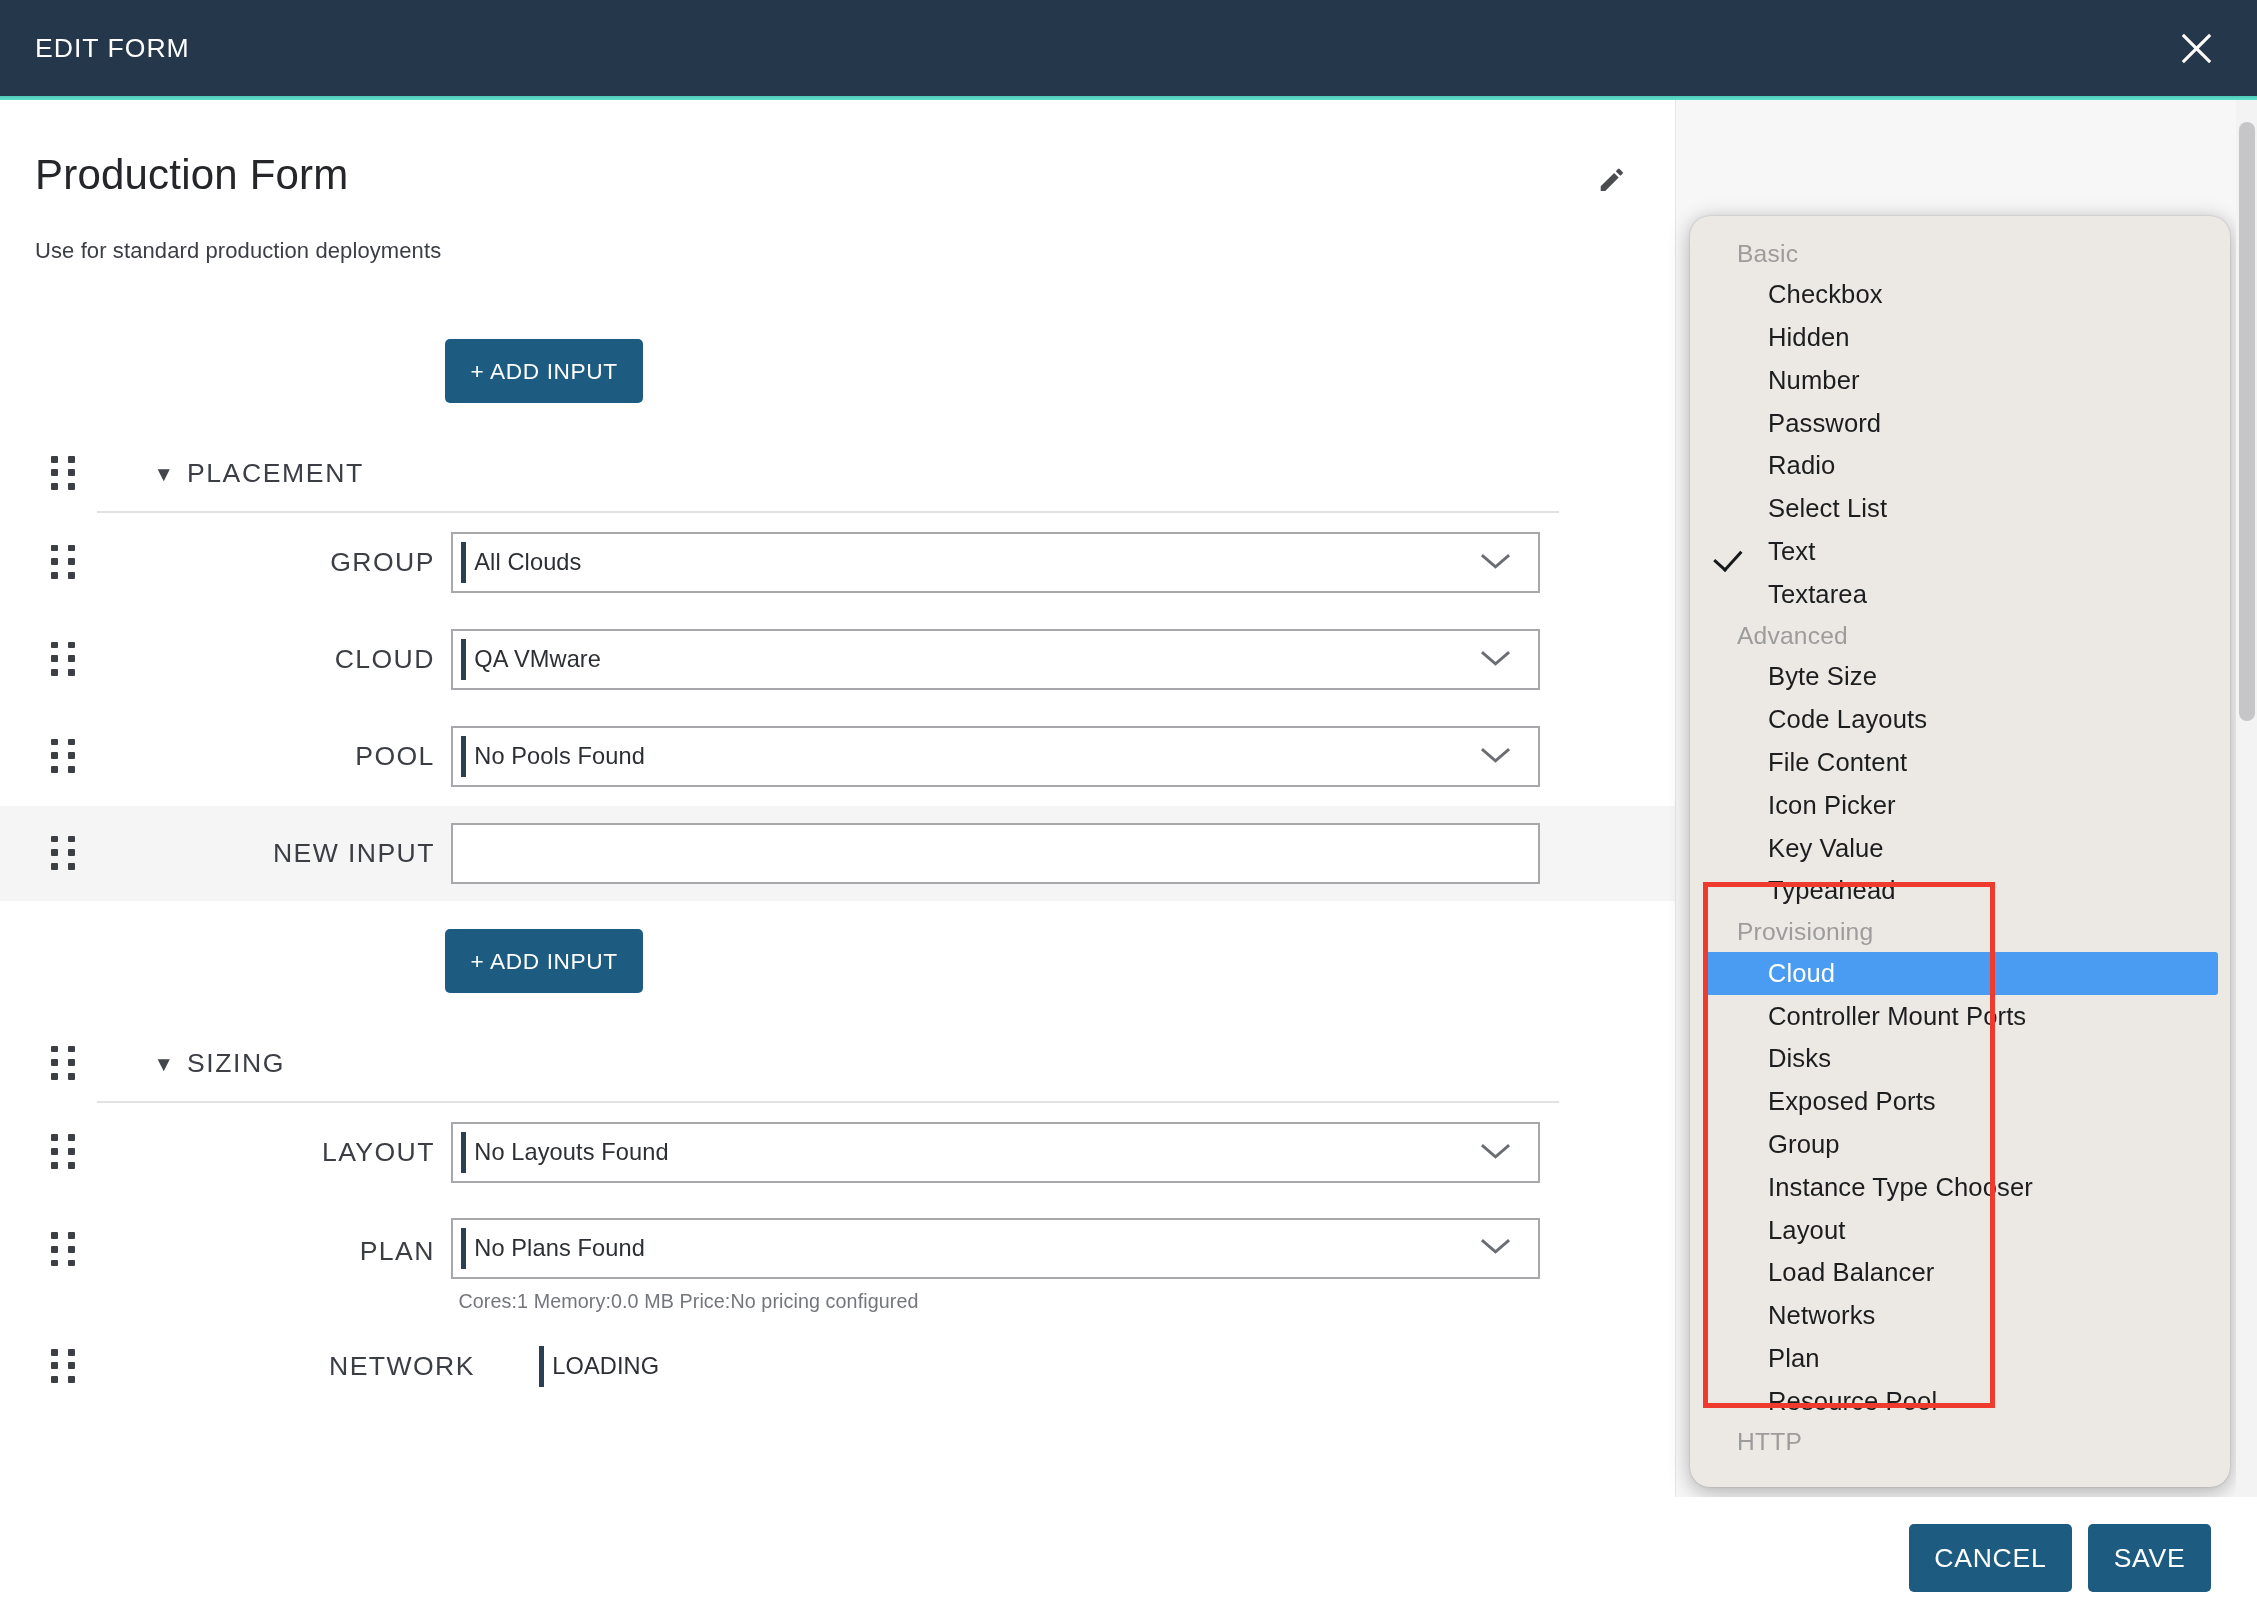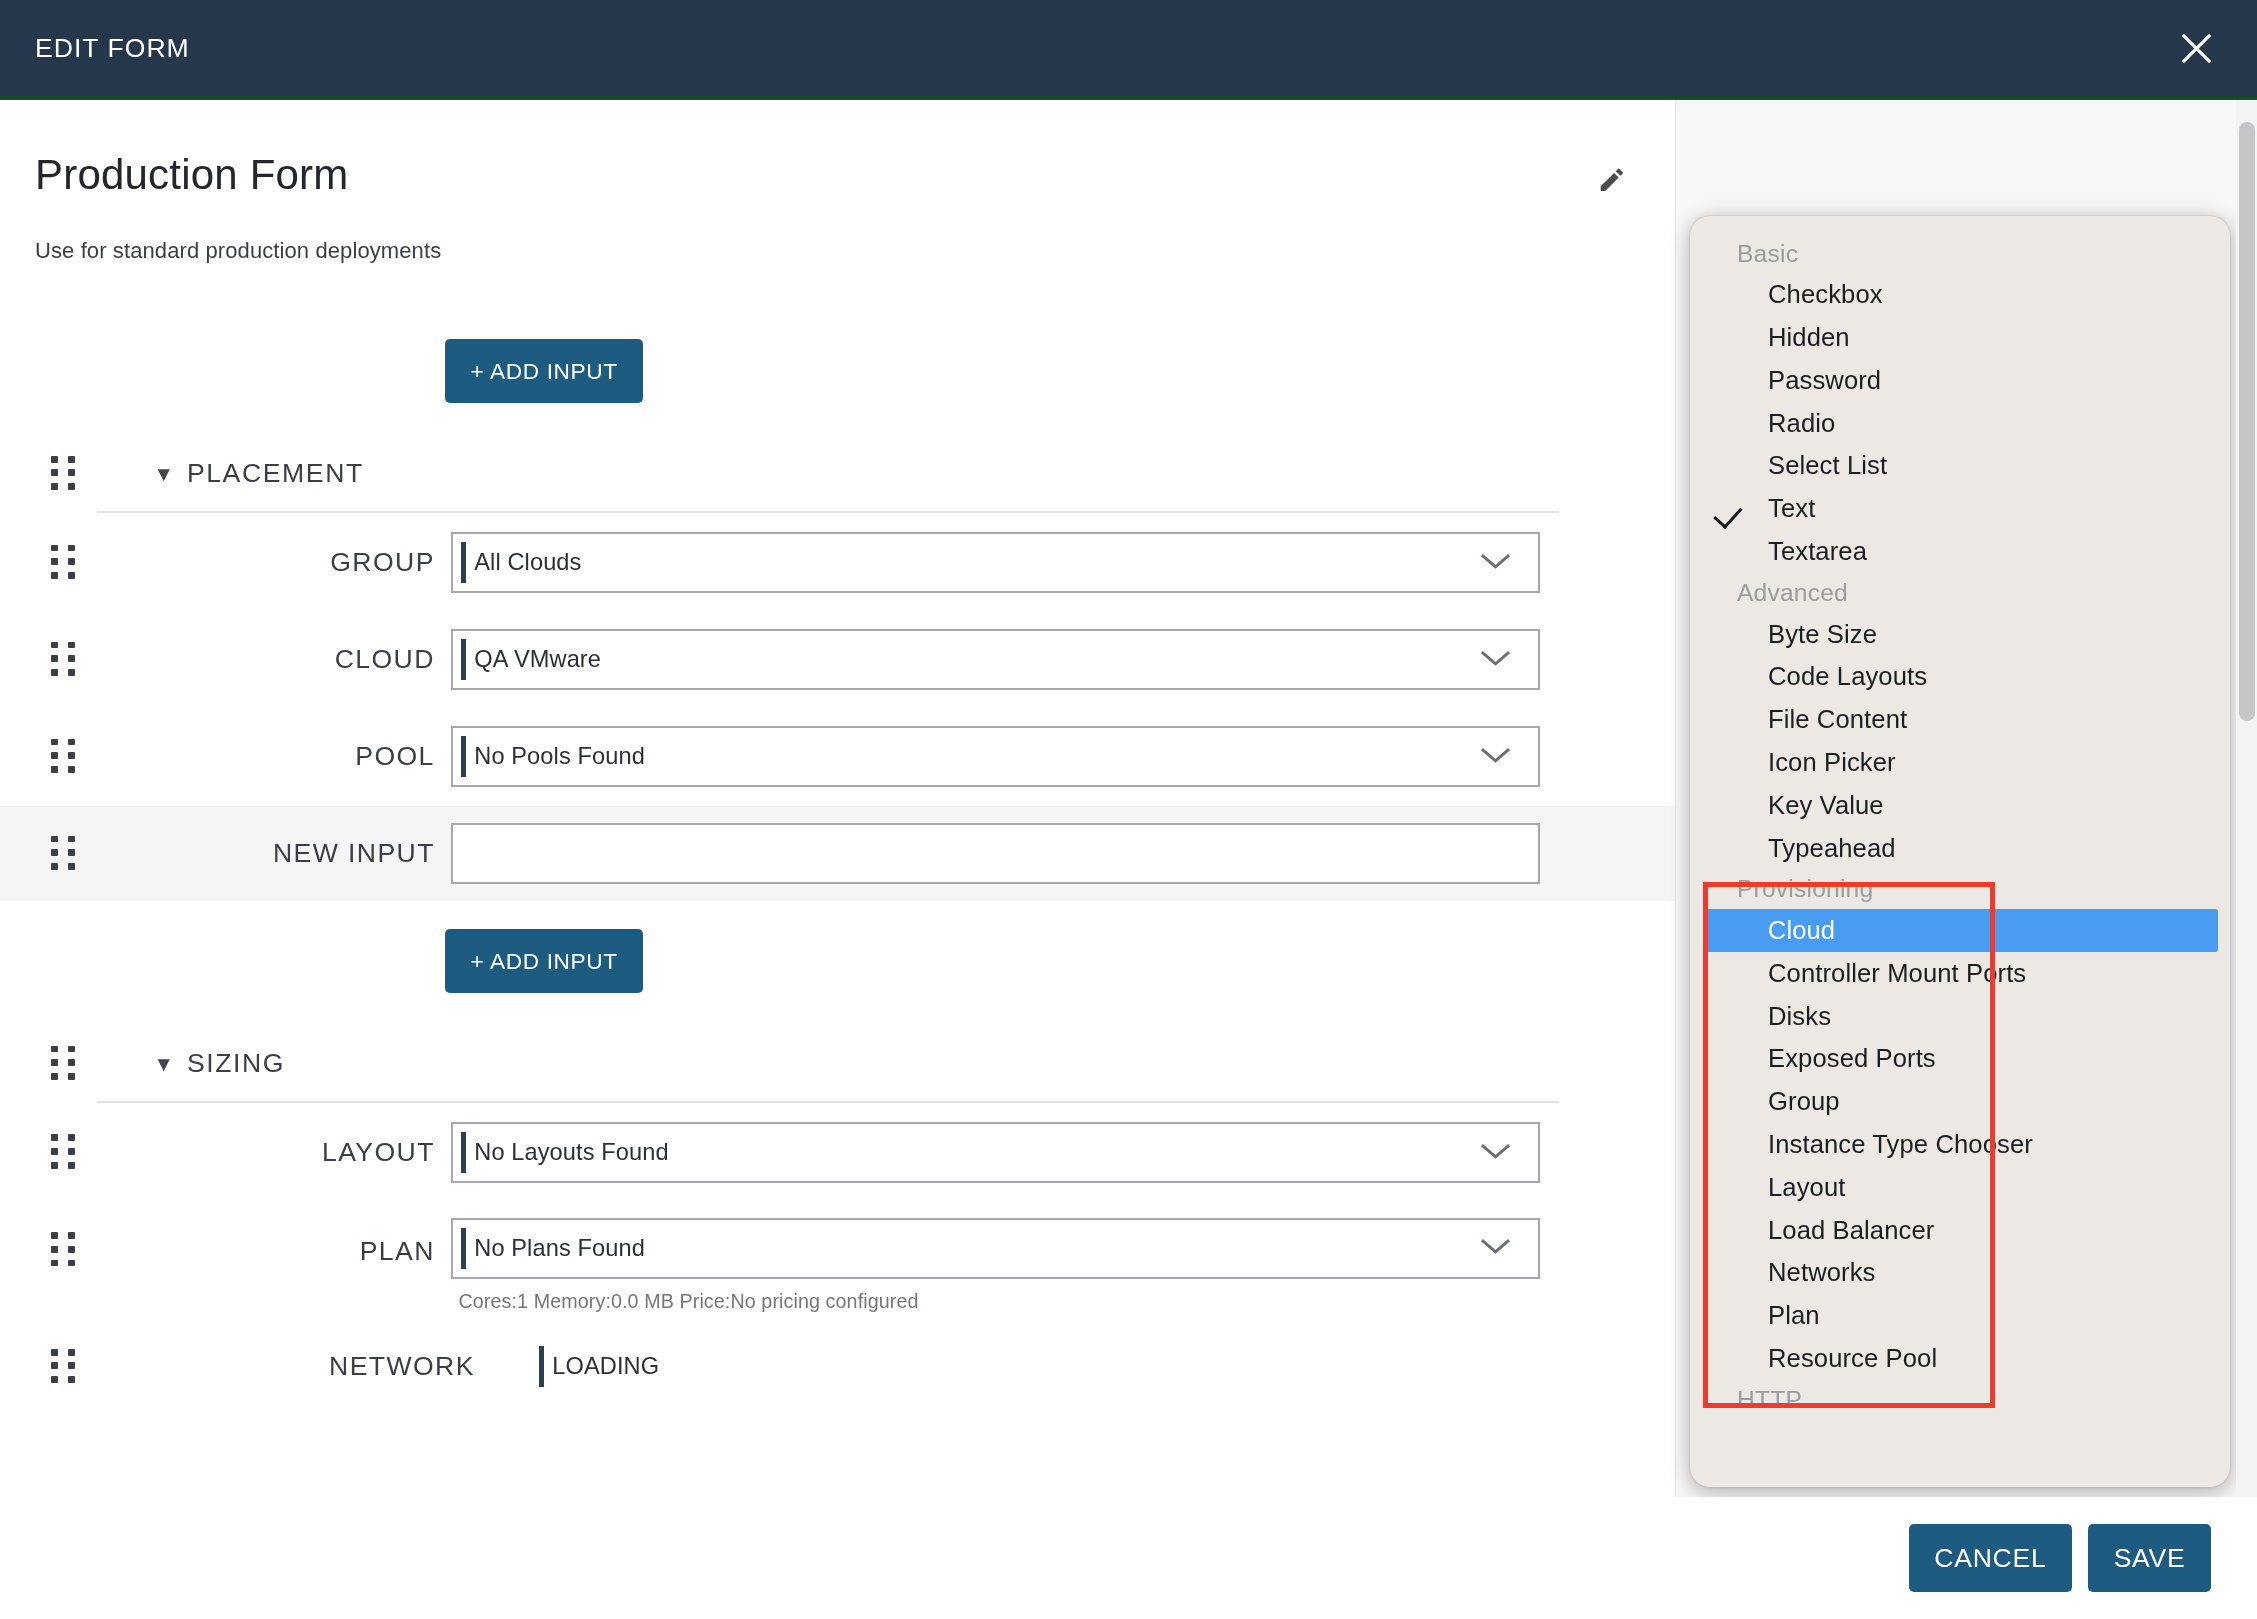--- a/index.html
+++ b/index.html
@@ -2,21 +2,21 @@
 <html><head>
 <meta charset="utf-8">
 <style>
   * { box-sizing: border-box; margin: 0; padding: 0; }
   html, body {
     width: 2258px; height: 1619px;
     font-family: "Liberation Sans", sans-serif;
     background: #ffffff;
     overflow: hidden;
   }
-  #root { position: relative; width: 2258px; height: 1619px; background: #14532d; }
+  #root { position: relative; width: 2258px; height: 1619px; background: #5eead4; }
 
   
   .topbar {
     position: absolute; left: 0; top: 0; width: 2258px; height: 96px;
     background: #25374a; display: flex; align-items: center;
     padding: 0 33px 0 35px; justify-content: space-between;
   }
   .topbar-title {
     color: #ffffff; font-size: 26.6px; letter-spacing: 1px; font-weight: 400;
   }
@@ -504,20 +504,21 @@
       <div class="rp-field" style="top:985px;"></div>
       <div class="rp-field" style="top:1172px;"></div>
       <div class="rp-helper">Text that is displayed when the field is</div>
     </div>
 
     <div class="popup">
 
       <div class="pop-group">Basic</div>
       <div class="pop-item">Checkbox</div>
       <div class="pop-item">Hidden</div>
+      <div class="pop-item">Number</div>
       <div class="pop-item">Password</div>
       <div class="pop-item">Radio</div>
       <div class="pop-item">Select List</div>
       <div class="pop-item checked">Text</div>
       <div class="pop-item">Textarea</div>
 
       <div class="pop-group">Advanced</div>
       <div class="pop-item">Byte Size</div>
       <div class="pop-item">Code Layouts</div>
       <div class="pop-item">File Content</div>

